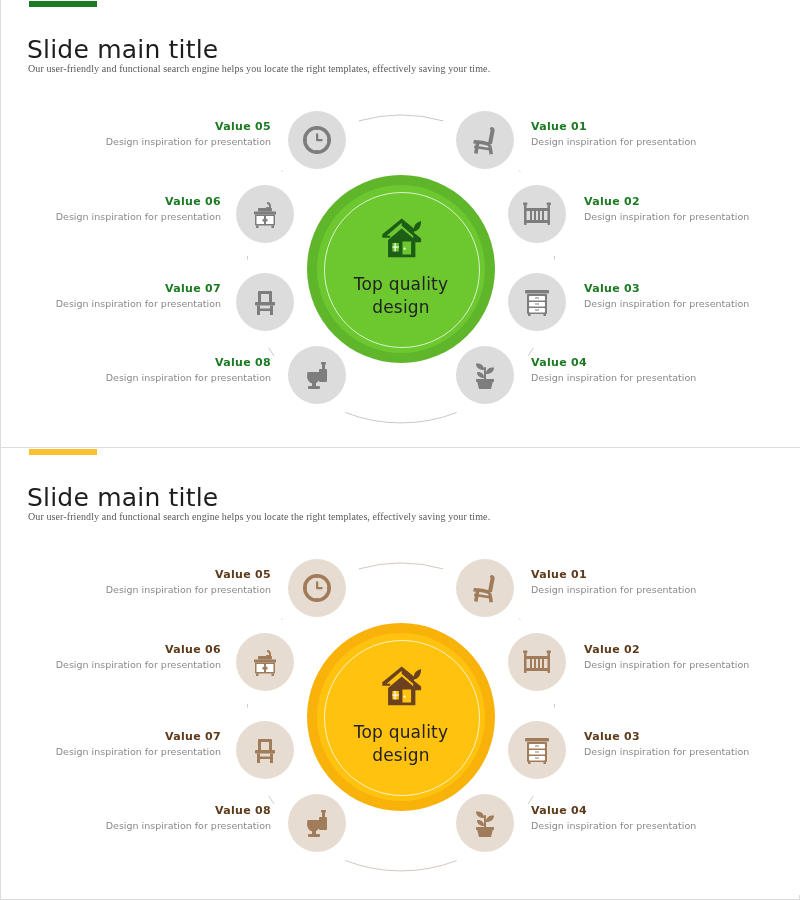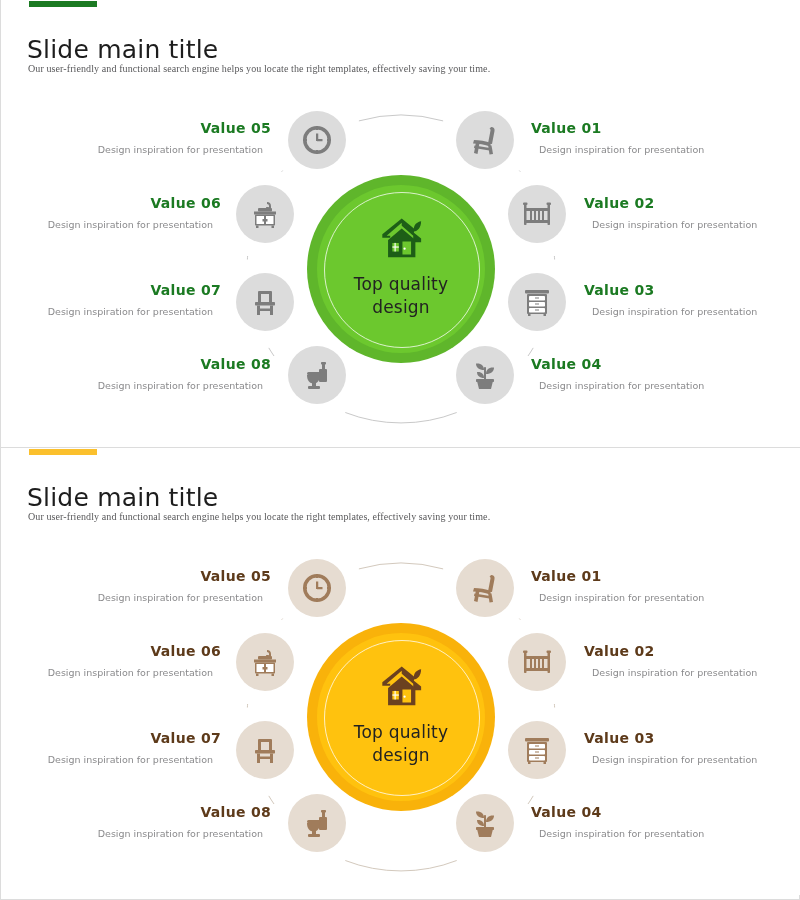--- a/index.html
+++ b/index.html
@@ -136,31 +136,31 @@
   }
 
   .label {
     position: absolute;
     width: 215px;
   }
   .label.right { text-align: left; }
   .label.left  { text-align: right; }
   .label .title {
     font-family: "DejaVu Sans", sans-serif;
-    font-size: 14px;
+    font-size: 11px;
     font-weight: bold;
     letter-spacing: 0.3px;
     margin: 0 0 3px 0;
     white-space: nowrap;
   }
   .label .desc {
     font-family: "DejaVu Sans", sans-serif;
     font-size: 9.5px;
     color: #8a8a8c;
-    margin: 8px;
+    margin: 0;
     white-space: nowrap;
   }
 </style>
 </head>
 <body>
 
 <div class="page">
 
   <section class="slide" id="slide-green">
     <div class="accent-bar" style="background: rgb(27, 122, 34);"></div>

